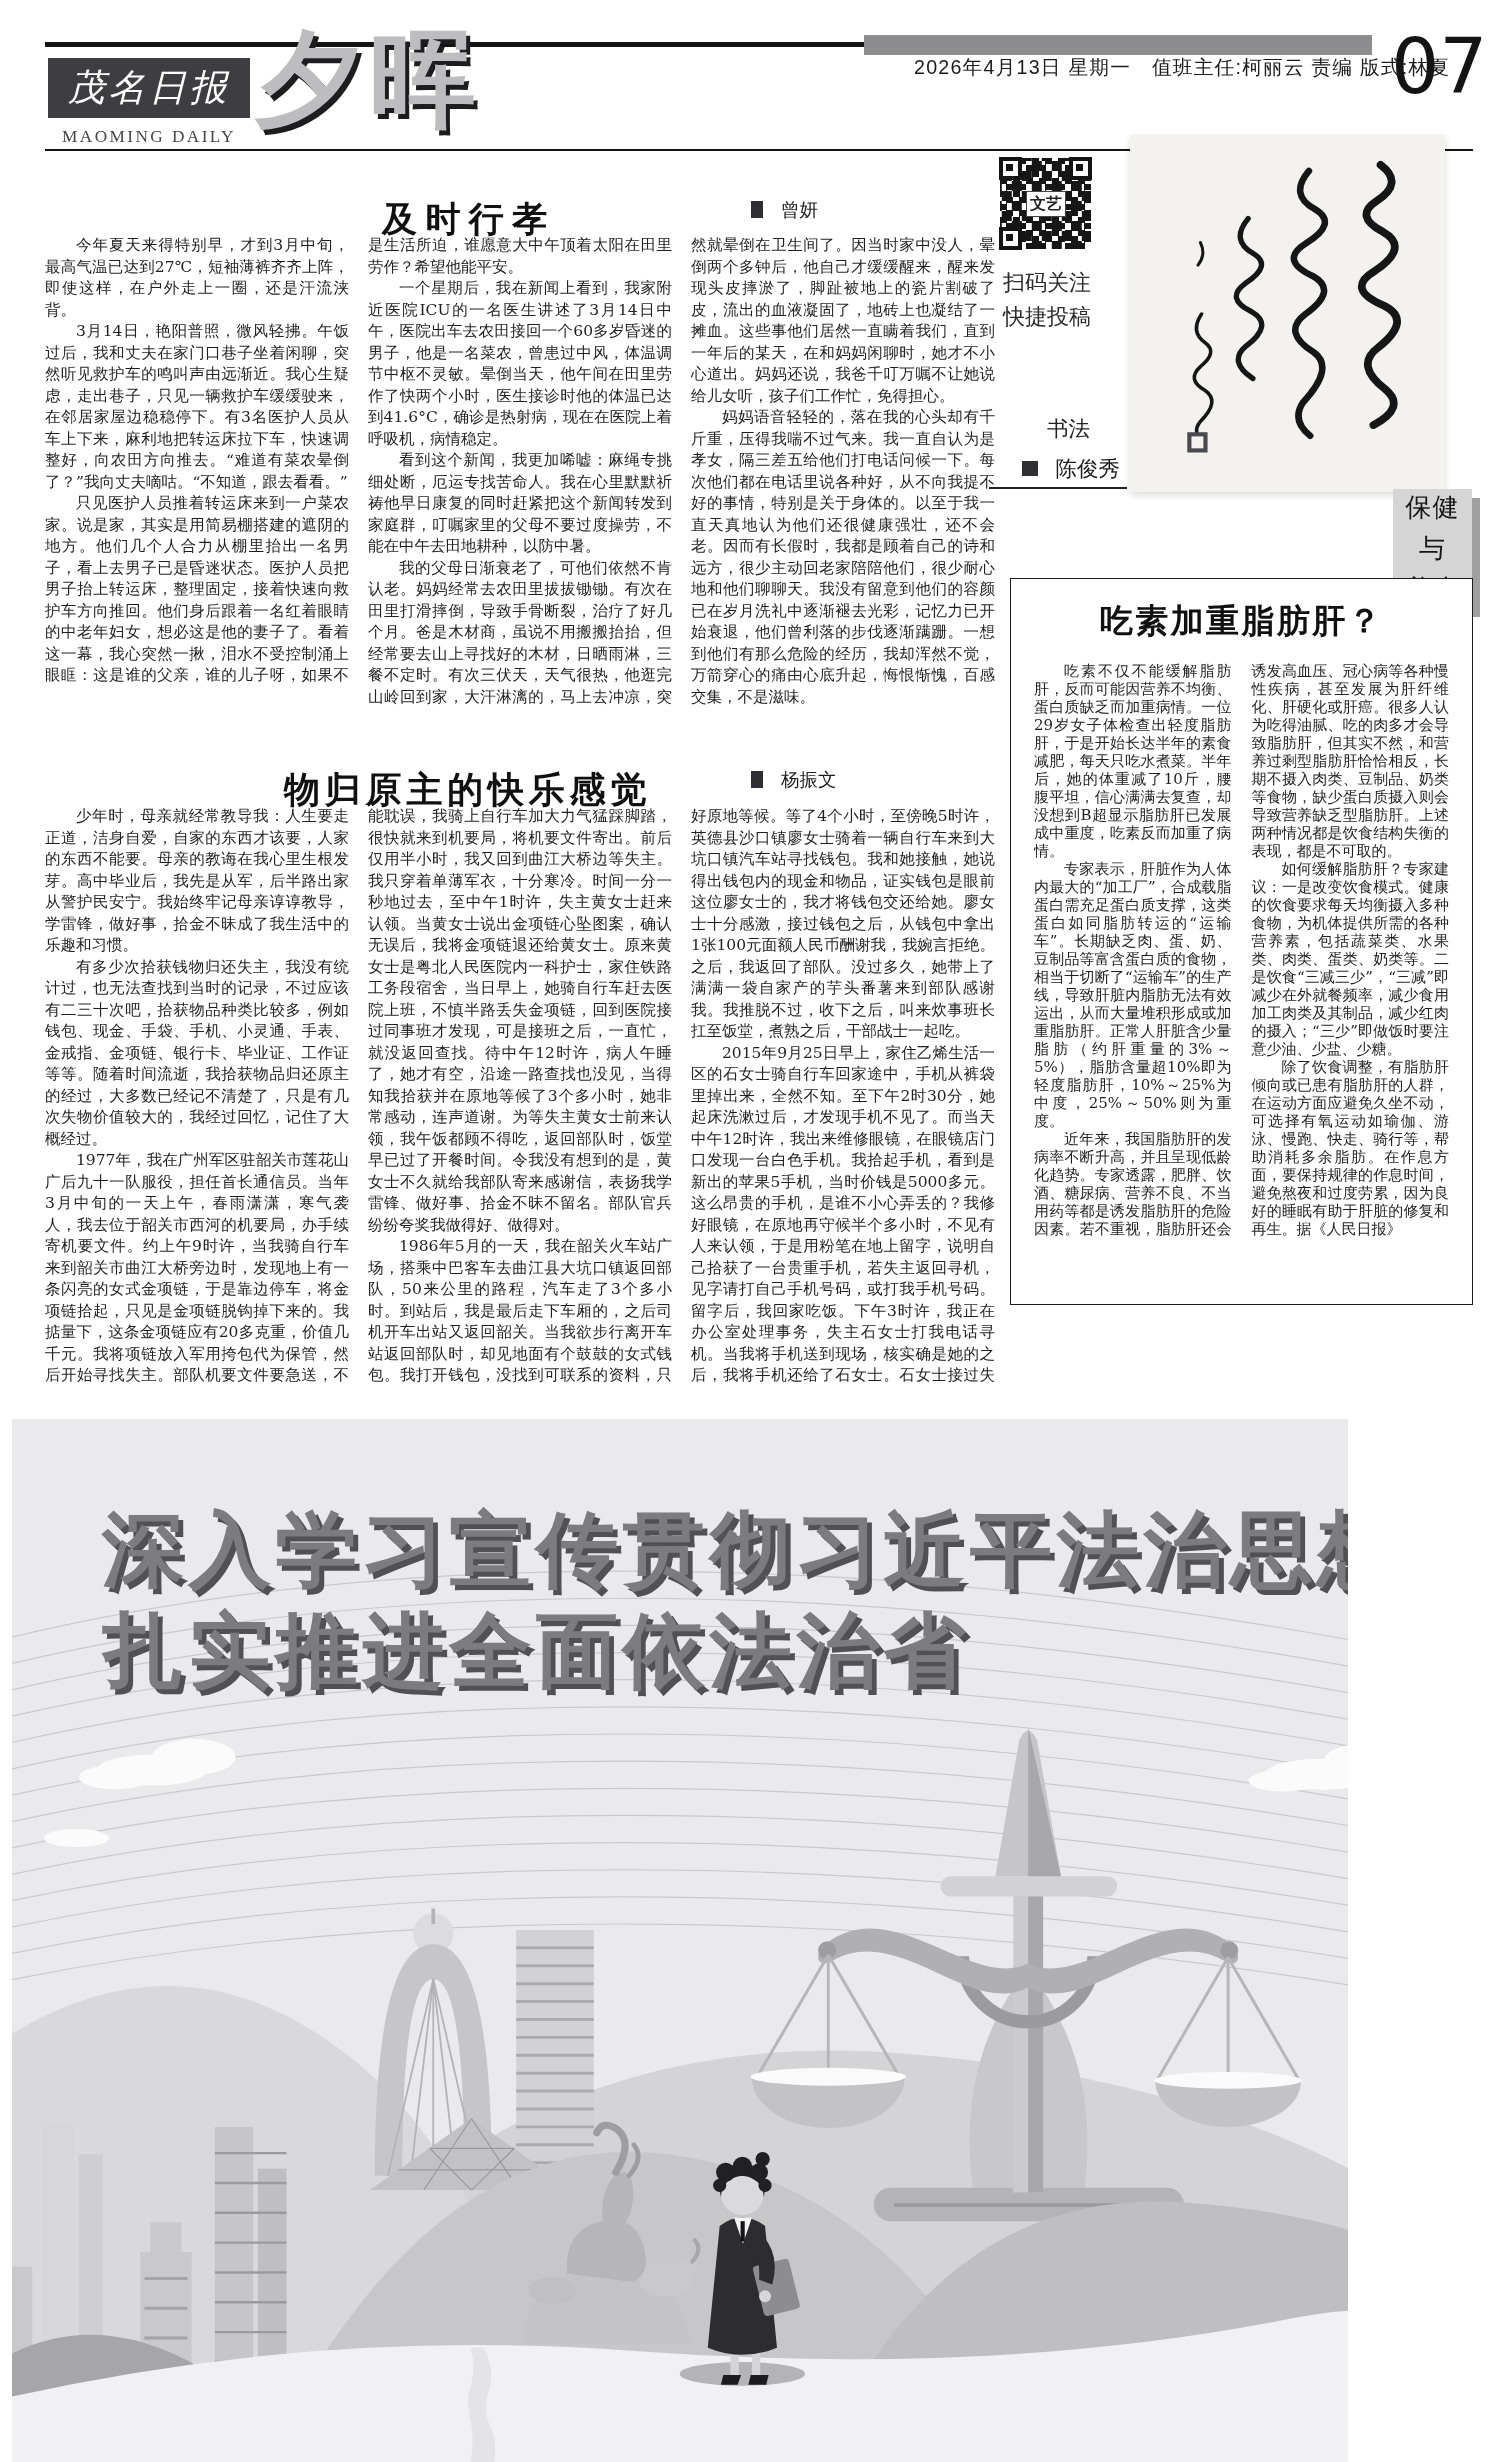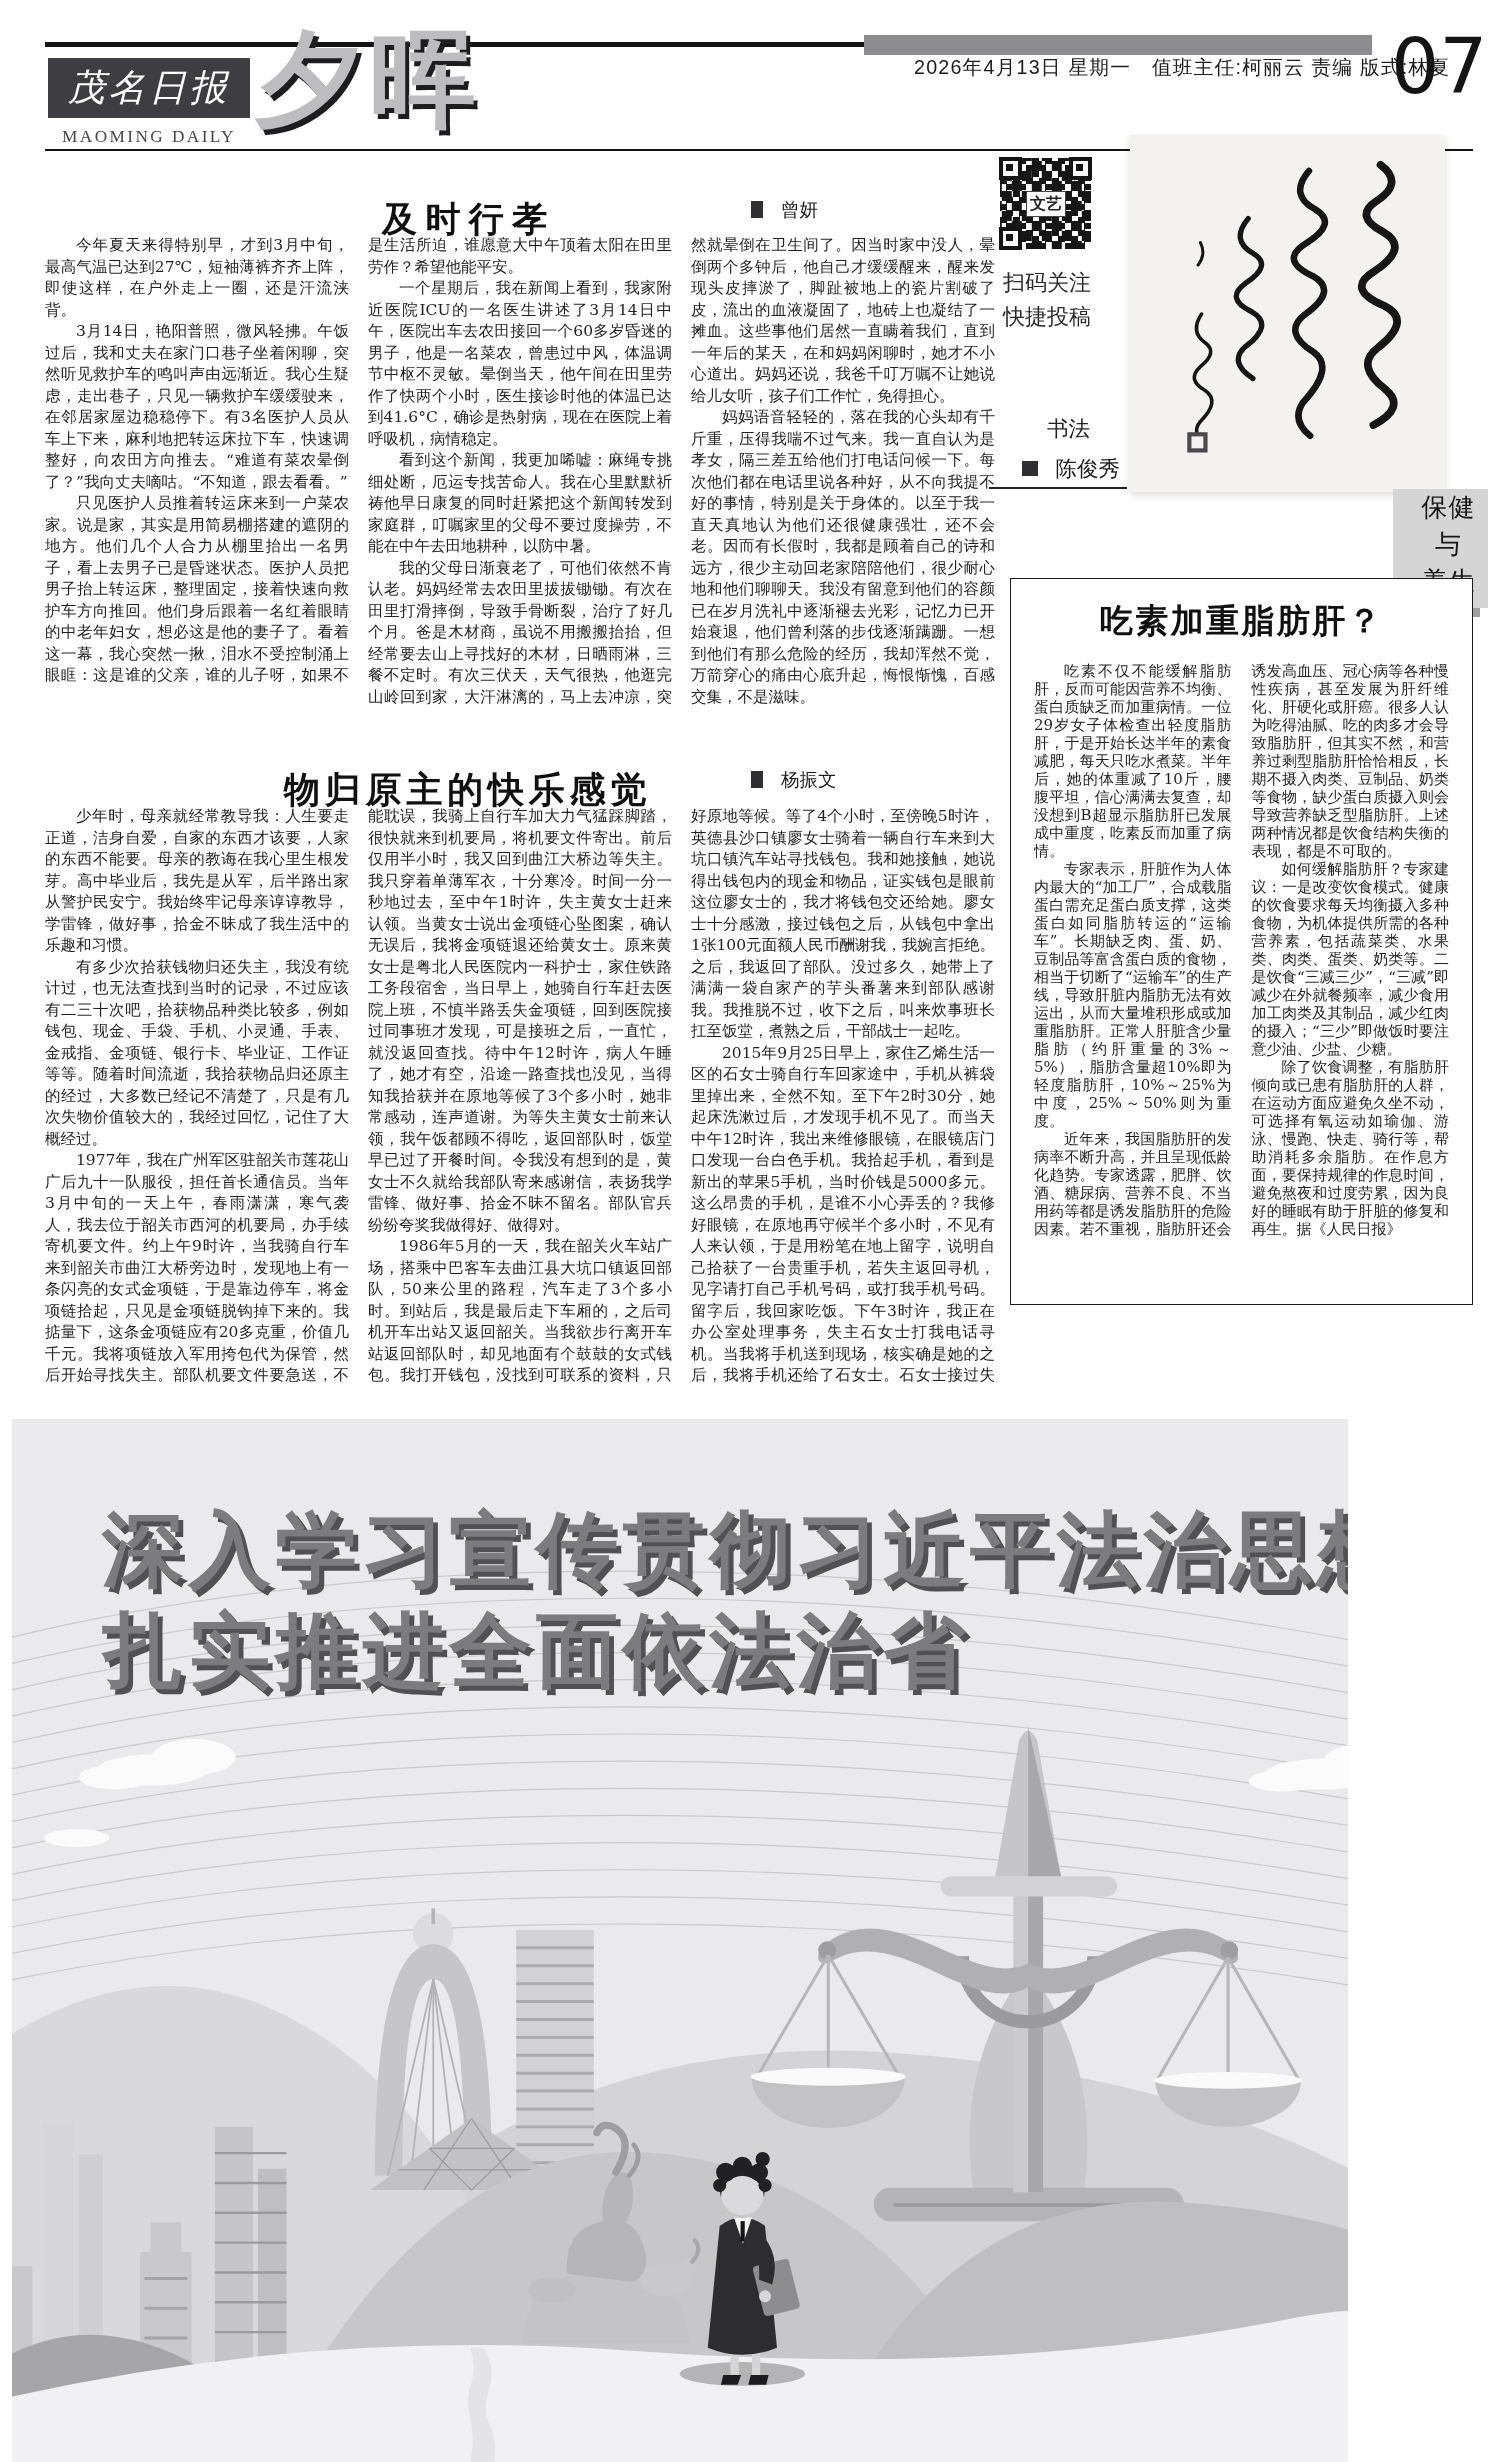--- a/index.html
+++ b/index.html
@@ -46,22 +46,22 @@
             font-size:16px;font-weight:700;color:#222;}
   .qr-caption{left:1003px;top:266px;font-size:22px;line-height:1.55;color:#2a2a2c;}
   .shufa-label{left:1047px;top:414px;font-size:21.5px;color:#222;}
   .shufa-author{left:1022px;top:454px;font-size:21.5px;}
   .shufa-author .sq{width:15.5px;height:15.5px;}
   .rail-divider{left:989px;top:487px;width:138px;height:1.8px;background:#222;}
   .calligraphy{left:1130px;top:135px;width:315px;height:357px;background:#f3f2ef;
                box-shadow:0 3px 7.2px rgba(0,0,0,.14);}
   .badge-shadow{left:1401px;top:498px;width:79px;height:119px;background:#a0a0a3;}
   .badge{left:1393px;top:489px;width:79px;height:119px;background:#d5d5d6;
-         display:flex;flex-direction:column;align-items:center;justify-content:flex-start;
-         font-size:26px;line-height:1.42;color:#161616;letter-spacing:1.2px;padding-left:16px;}
+         display:flex;flex-direction:column;align-items:center;justify-content:space-between;
+         font-size:26px;line-height:1.42;color:#161616;letter-spacing:1.2px;}
   .health-box{left:1010px;top:578px;width:463px;height:727px;border:1.8px solid #1b1b1b;
               box-sizing:border-box;background:#fff;}
   .health-title{margin:20px 0 0;text-align:center;font-size:33px;font-weight:700;
                 letter-spacing:2.4px;color:#101010;}
   .health-body{margin:18px 23px 0;height:615px;column-count:2;column-gap:20px;
                font-size:15px;line-height:18px;}
   
   .banner{left:12px;top:1419px;width:1336px;height:1044px;background:#eaeaec;overflow:hidden;}
   .banner-line{position:absolute;left:90px;font-size:82px;font-weight:800;letter-spacing:4.8px;
                color:#7c7c7f;text-shadow:4.8px 5.4px 0 #515154;line-height:1;z-index:2;white-space:nowrap;}

